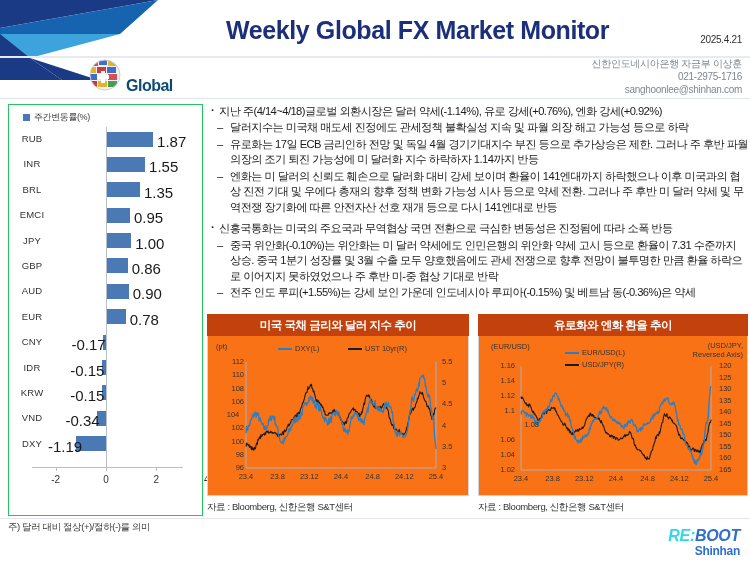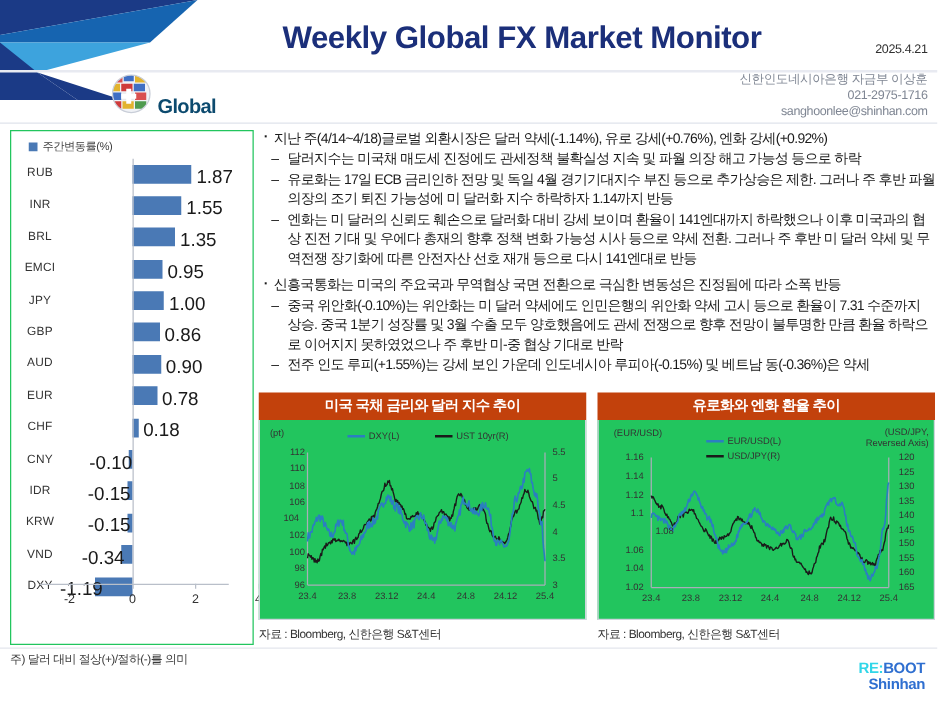--- a/index.html
+++ b/index.html
@@ -77,32 +77,32 @@
   
   .chartbox{position:absolute;top:314px;width:262px;}
   .chartbox.left{left:207px;}
   .chartbox.right{left:478px;width:270px;}
   .cb-head{
     height:22px;line-height:22px;text-align:center;background:#c2410c;color:#fff;
     font-size:11.5px;font-weight:bold;letter-spacing:-0.5px;
   }
   .cb-body{
     position:relative;height:160px;border:1px solid #cfd4dd;border-top:none;
-    background:#22c55e;box-sizing:border-box;overflow:hidden;
+    background:#f97316;box-sizing:border-box;overflow:hidden;
   }
   .cb-src{margin-top:5px;font-size:9.5px;color:#333;letter-spacing:-0.4px;white-space:nowrap;}
   .ax-unit{position:absolute;font-size:7.5px;color:#333;white-space:nowrap;}
   .ax-tick{position:absolute;font-size:7.5px;color:#333;white-space:nowrap;}
   .lg{position:absolute;font-size:7.5px;color:#333;white-space:nowrap;}
   .lg .ln{display:inline-block;width:14px;height:2px;vertical-align:middle;margin-right:3px;}
 
   
   .footer-rule{position:absolute;left:0;top:518px;width:750px;height:1px;background:#e3e6ed;}
   .reboot{position:absolute;right:10px;top:528px;text-align:right;line-height:1.05;}
-  .reboot .l1{font-size:12px;font-weight:bold;letter-spacing:-0.3px;}
+  .reboot .l1{font-size:16px;font-weight:bold;letter-spacing:-0.3px;font-style:italic;}
   .reboot .l1 .re{color:#31d6e8;}
   .reboot .l1 .boot{color:#2f6fd0;}
   .reboot .l2{font-size:12px;font-weight:bold;color:#2f6fd0;letter-spacing:-0.3px;}
 </style>
 </head>
 <body>
 
 <div class="page">
 
   <div class="header">
@@ -196,28 +196,23 @@
           <div class="bar-cat">AUD</div>
           <div class="bar-rect" style="left: 97px; width: 22.68px;"></div>
           <div class="bar-val" style="left: 123.68px;">0.90</div>
         </div>
         <div class="bar-row">
           <div class="bar-cat">EUR</div>
           <div class="bar-rect" style="left: 97px; width: 19.656px;"></div>
           <div class="bar-val" style="left: 120.656px;">0.78</div>
         </div>
         <div class="bar-row">
-          <div class="bar-cat">CHF</div>
-          <div class="bar-rect" style="left: 97px; width: 4.536px;"></div>
-          <div class="bar-val" style="left: 105.536px;">0.18</div>
-        </div>
-        <div class="bar-row">
           <div class="bar-cat">CNY</div>
           <div class="bar-rect" style="left: 94.48px; width: 2.52px;"></div>
-          <div class="bar-val" style="left: 62.48px;">-0.10</div>
+          <div class="bar-val" style="left: 62.48px;">-0.17</div>
         </div>
         <div class="bar-row">
           <div class="bar-cat">IDR</div>
           <div class="bar-rect" style="left: 93.22px; width: 3.78px;"></div>
           <div class="bar-val" style="left: 61.22px;">-0.15</div>
         </div>
         <div class="bar-row">
           <div class="bar-cat">KRW</div>
           <div class="bar-rect" style="left: 93.22px; width: 3.78px;"></div>
           <div class="bar-val" style="left: 61.22px;">-0.15</div>

